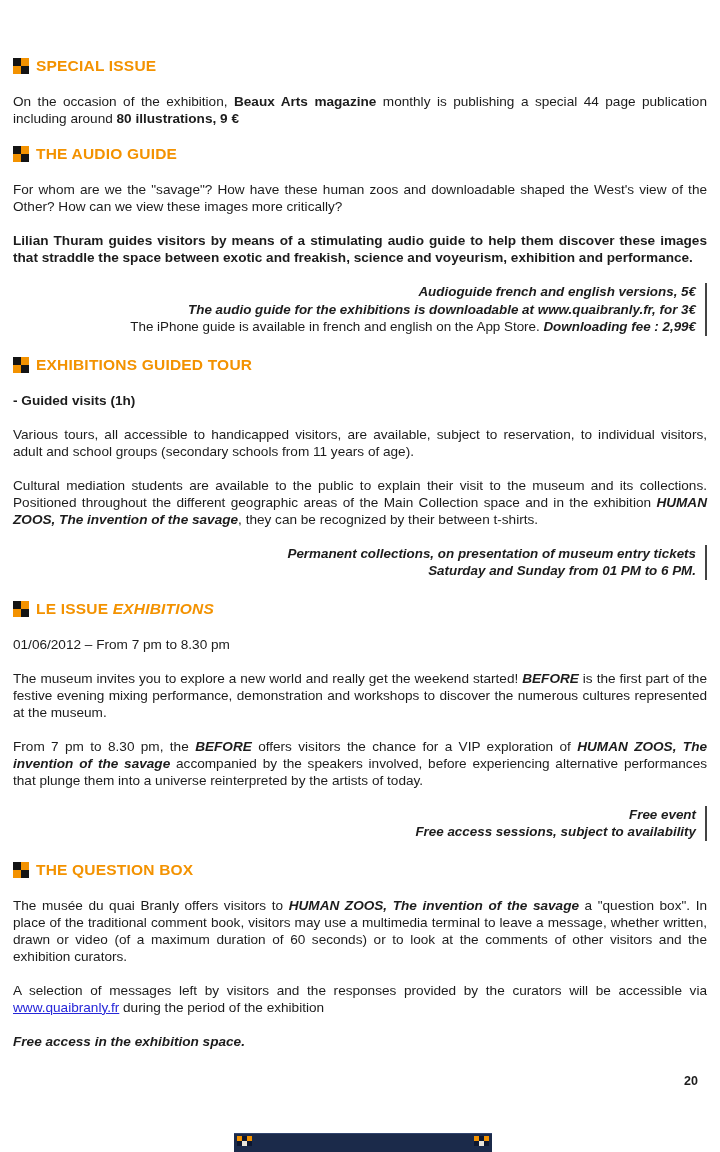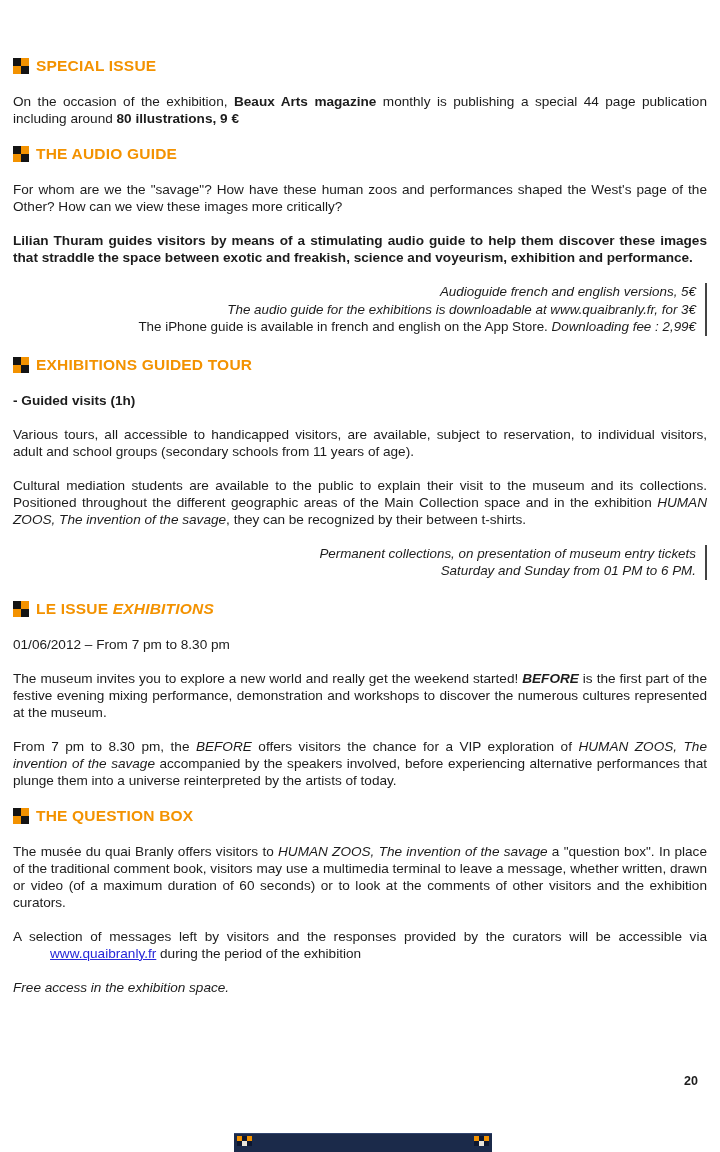--- a/index.html
+++ b/index.html
@@ -53,22 +53,22 @@
   .aside{
     text-align:right;
     color:var(--text);
     font-size:13.4px;
     line-height:17.5px;
     border-right:2px solid var(--bar);
     padding-right:9px;
     margin:12px 0 20px 0;
   }
   .b{font-weight:700;}
-  .i{font-style:italic;}
-  .link{color:var(--link);text-decoration:underline;cursor:pointer;margin-left:37px;}
+  .i{font-style:italic;font-weight:bold;}
+  .link{color:var(--link);text-decoration:underline;cursor:pointer;}
   .page-number{
     position:absolute;
     top:1074px;right:22px;
     font-size:12.5px;font-weight:700;
     color:#1c1c1c;
   }
   .footer-banner{
     position:absolute;
     left:234px;top:1133px;
     width:258px;height:19px;
@@ -104,21 +104,21 @@
       <p class="para"><span>On the occasion of the exhibition, </span><span class="b">Beaux Arts magazine</span><span> monthly is publishing a special 44 page publication including around </span><span class="b">80 illustrations, 9 €</span></p>
       <div class="heading">
         <span class="checker-icon">
           <span class="c1"></span>
           <span class="c2"></span>
           <span class="c3"></span>
           <span class="c4"></span>
         </span>
         <span class="heading-text"><span>THE AUDIO GUIDE</span></span>
       </div>
-      <p class="para"><span>For whom are we the "savage"? How have these human zoos and performances shaped the West's page of the Other? How can we view these images more critically?</span></p>
+      <p class="para"><span>For whom are we the "savage"? How have these human zoos and downloadable shaped the West's view of the Other? How can we view these images more critically?</span></p>
       <p class="para"><span class="b">Lilian Thuram guides visitors by means of a stimulating audio guide to help them discover these images that straddle the space between exotic and freakish, science and voyeurism, exhibition and performance.</span></p>
       <div class="aside">
         <div><span class="i">Audioguide french and english versions, 5€</span></div>
         <div><span class="i">The audio guide for the exhibitions is downloadable at www.quaibranly.fr, for 3€</span></div>
         <div><span>The iPhone guide is available in french and english on the App Store. </span><span class="i">Downloading fee : 2,99€</span></div>
       </div>
       <div class="heading">
         <span class="checker-icon">
           <span class="c1"></span>
           <span class="c2"></span>
@@ -139,20 +139,24 @@
           <span class="c1"></span>
           <span class="c2"></span>
           <span class="c3"></span>
           <span class="c4"></span>
         </span>
         <span class="heading-text"><span>LE ISSUE </span><span class="i">EXHIBITIONS</span></span>
       </div>
       <p class="para"><span>01/06/2012 – From 7 pm to 8.30 pm</span></p>
       <p class="para"><span>The museum invites you to explore a new world and really get the weekend started! </span><span class="b i">BEFORE</span><span> is the first part of the festive evening mixing performance, demonstration and workshops to discover the numerous cultures represented at the museum.</span></p>
       <p class="para"><span>From 7 pm to 8.30 pm, the </span><span class="i">BEFORE</span><span> offers visitors the chance for a VIP exploration of </span><span class="i">HUMAN ZOOS, The invention of the savage</span><span> accompanied by the speakers involved, before experiencing alternative performances that plunge them into a universe reinterpreted by the artists of today.</span></p>
+      <div class="aside">
+        <div><span class="i">Free event</span></div>
+        <div><span class="i">Free access sessions, subject to availability</span></div>
+      </div>
       <div class="heading">
         <span class="checker-icon">
           <span class="c1"></span>
           <span class="c2"></span>
           <span class="c3"></span>
           <span class="c4"></span>
         </span>
         <span class="heading-text"><span>THE QUESTION BOX</span></span>
       </div>
       <p class="para"><span>The musée du quai Branly offers visitors to </span><span class="i">HUMAN ZOOS, The invention of the savage</span><span> a "question box". In place of the traditional comment book, visitors may use a multimedia terminal to leave a message, whether written, drawn or video (of a maximum duration of 60 seconds) or to look at the comments of other visitors and the exhibition curators.</span></p>

